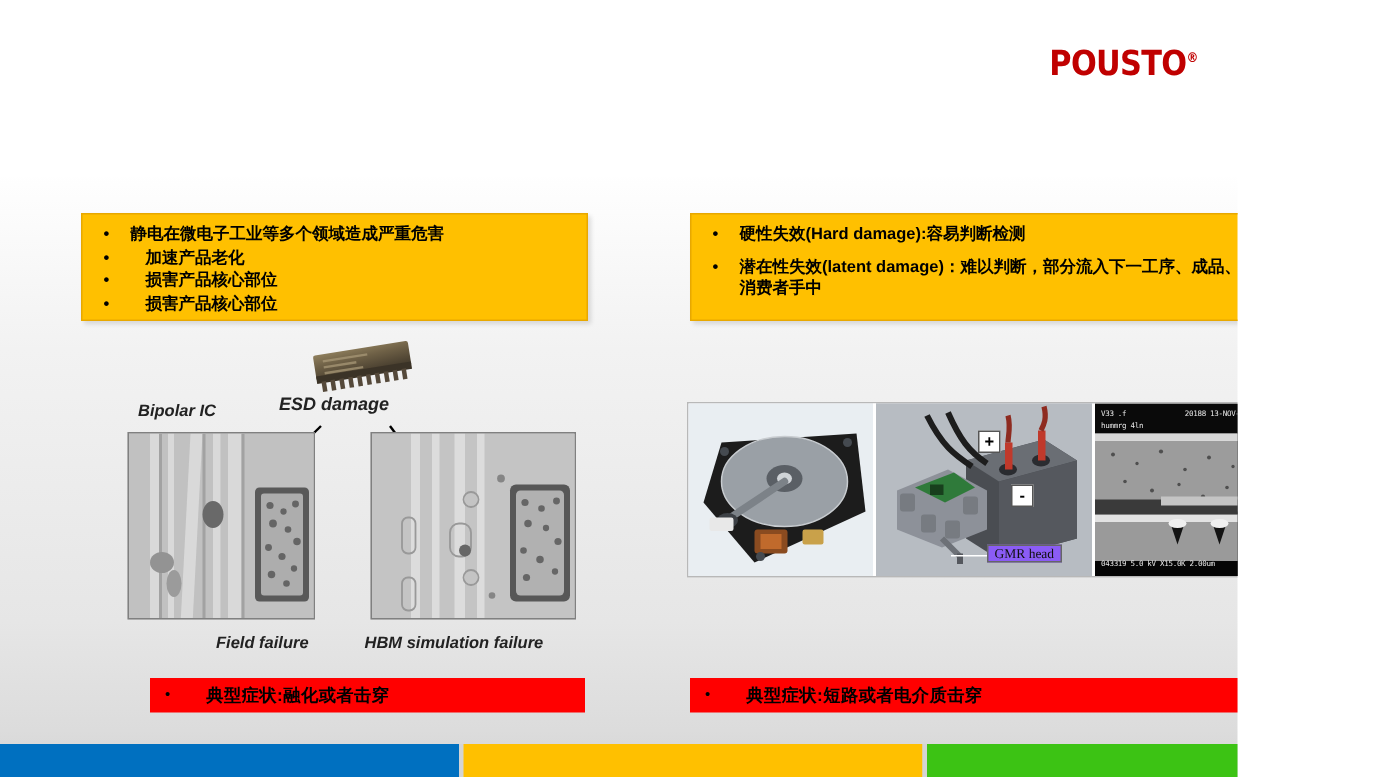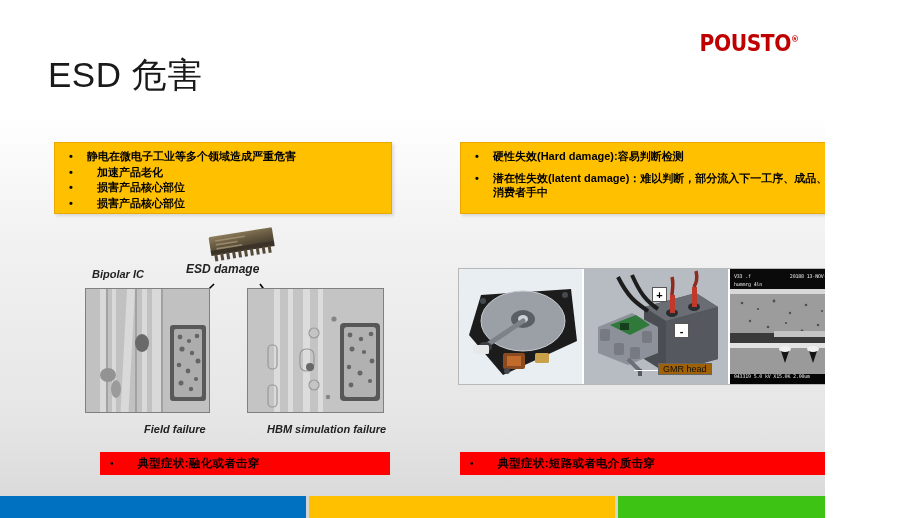--- a/index.html
+++ b/index.html
@@ -94,21 +94,21 @@
   .label-italic {
     position: absolute;
     font-style: italic;
     font-weight: bold;
     color: #222222;
     white-space: nowrap;
   }
   #label-bipolar  { left: 92px;  top: 268px; font-size: 11px; }
   #label-esd-damage { left: 186px; top: 262px; font-size: 12px; }
   #label-field-failure { left: 112px; top: 423px; font-size: 11px; margin-left: 32px; }
-  #label-hbm-failure   { left: 243px; top: 423px; font-size: 11px; margin-left: 24px; }
+  #label-hbm-failure   { left: 243px; top: 423px; font-size: 11px; }
 
   .micro-img {
     position: absolute;
     border: 1px solid #808080;
     box-sizing: border-box;
     background: #cfcfcf;
     overflow: hidden;
   }
   #micro-left  { left: 85px;  top: 288px; width: 125px; height: 125px; }
   #micro-right { left: 247px; top: 288px; width: 137px; height: 125px; }
@@ -168,24 +168,24 @@
     line-height: 14px;
     text-align: center;
     box-sizing: border-box;
   }
   #badge-plus  { left: 68px; top: 18px; }
   #badge-minus { left: 90px; top: 54px; }
 
   #gmr-label {
     position: absolute;
     left: 74px; top: 94px;
-    background: #a16207;
+    background: #8b5cf6;
     border: 1px solid #666;
     padding: 0 4px;
-    font-family: Liberation Sans, sans-serif;
+    font-family: Liberation Serif, serif;
     font-size: 9px;
     color: #101010;
     white-space: nowrap;
   }
   #gmr-leader {
     position: absolute;
     left: 50px; top: 101px;
     width: 24px; height: 1px;
     background: #ffffff;
   }
@@ -228,21 +228,20 @@
 </style>
 </head>
 <body>
 
 <div id="slide">
 
   <div id="header-band"></div>
 
   <div id="logo"><span>POUSTO</span><span class="reg">®</span></div>
 
-  <div id="page-title">ESD 危害</div>
 
   <div class="callout" id="callout-left">
     <ul>
       <li><span class="bullet">•</span><span>静电在微电子工业等多个领域造成严重危害</span></li>
       <li class="indented"><span class="bullet">•</span><span>加速产品老化</span></li>
       <li class="indented"><span class="bullet">•</span><span>损害产品核心部位</span></li>
       <li class="indented"><span class="bullet">•</span><span>损害产品核心部位</span></li>
     </ul>
   </div>
 

